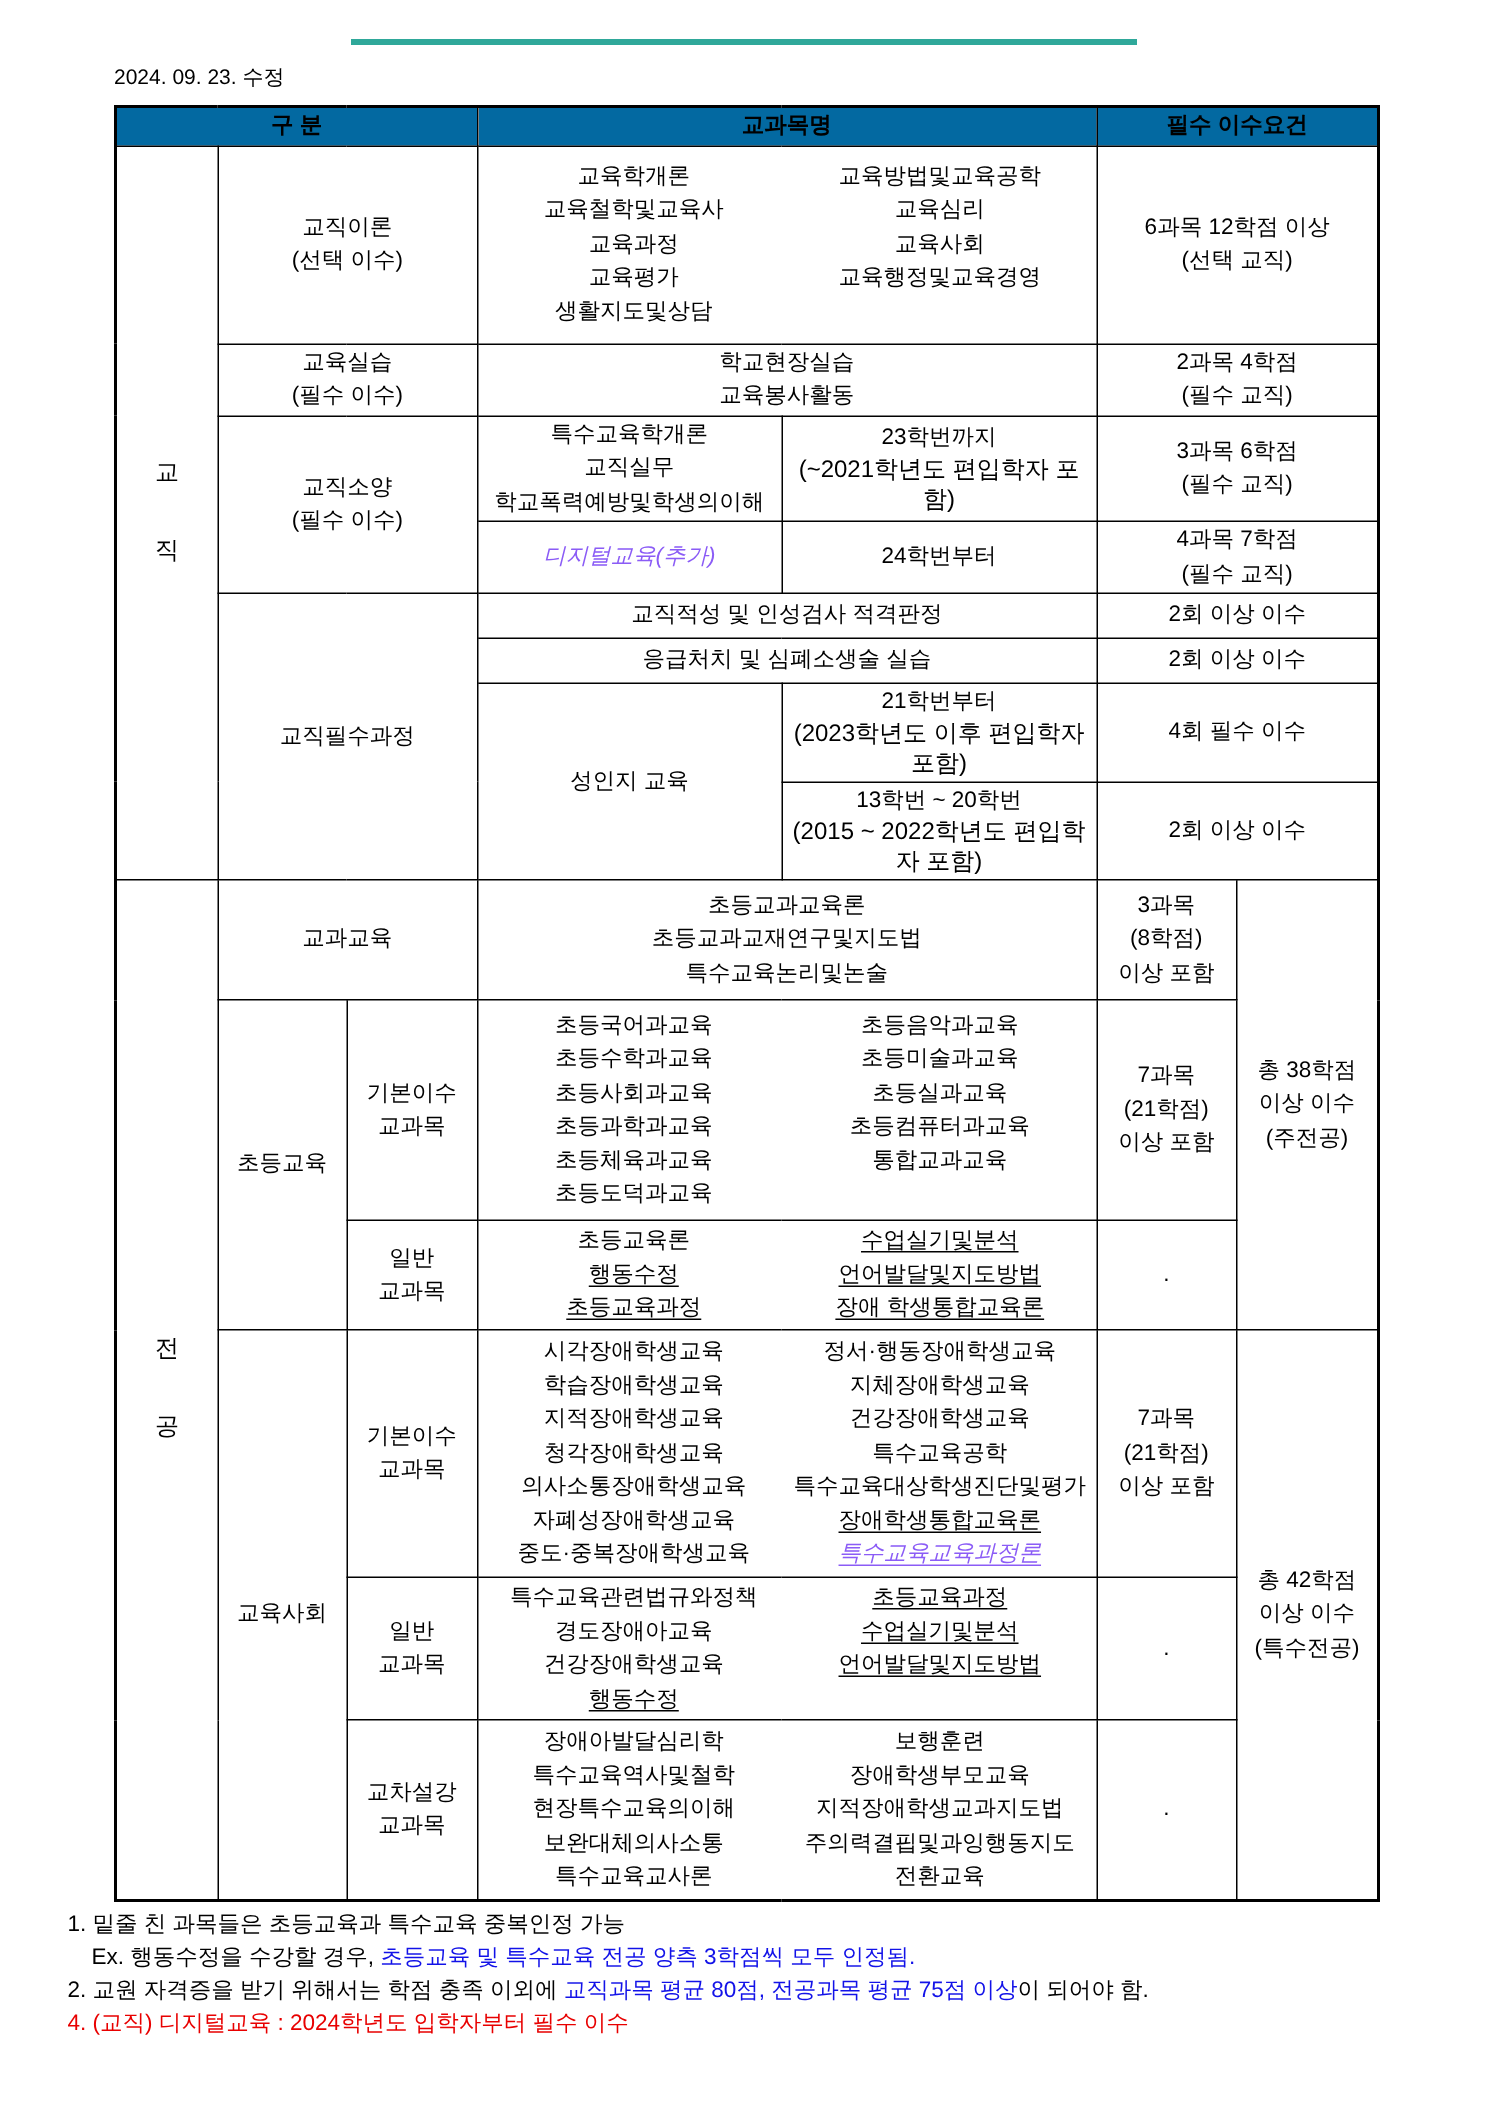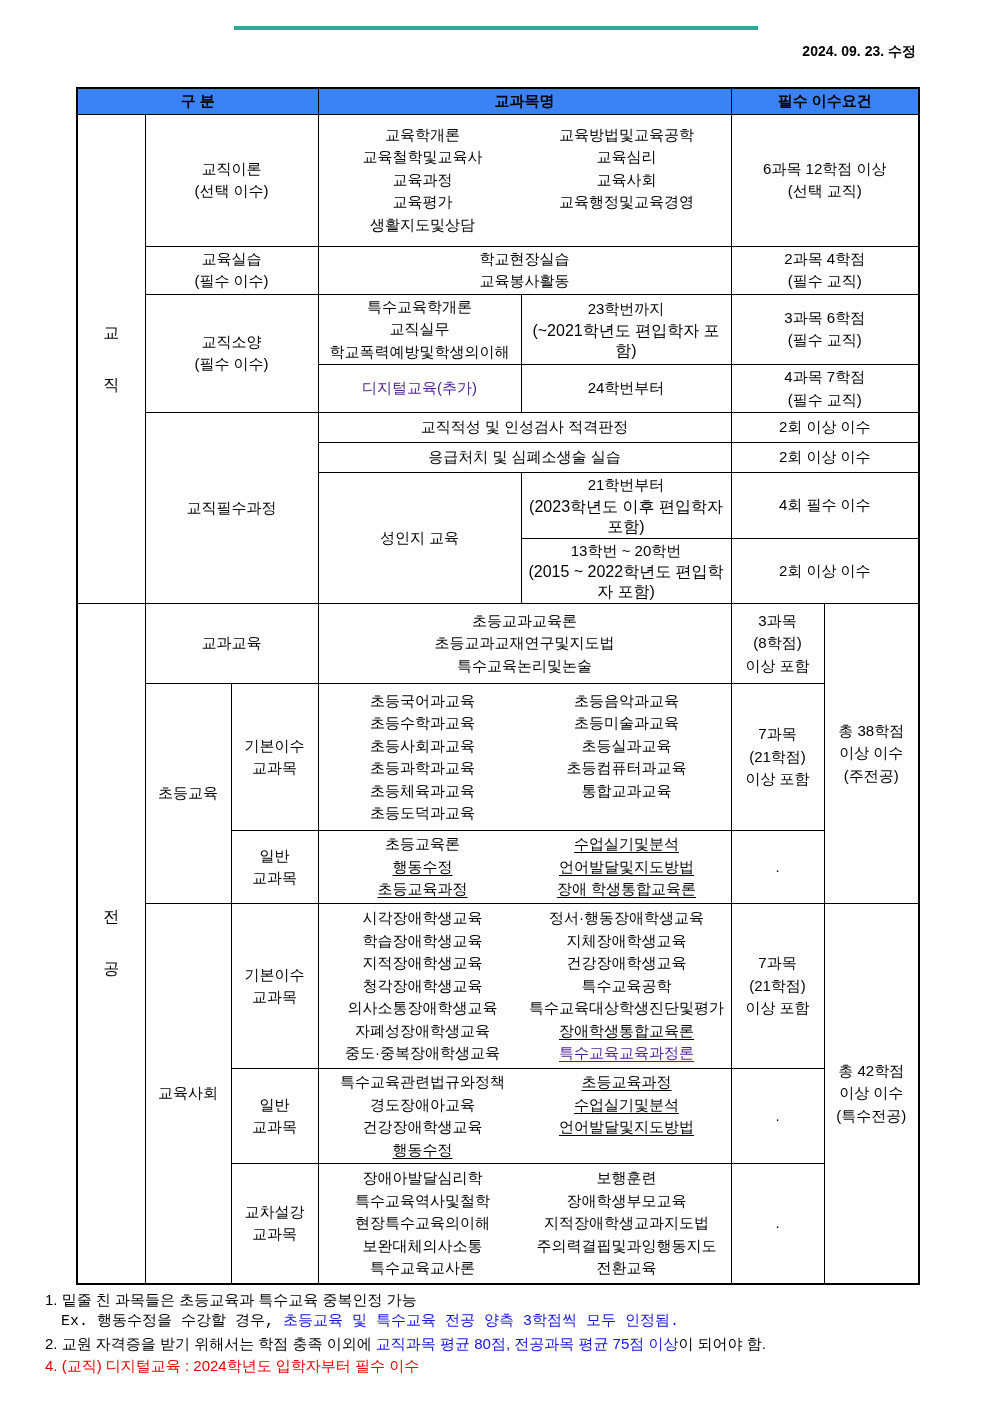--- a/index.html
+++ b/index.html
@@ -7,36 +7,36 @@
   body {
     width: 992px; height: 1403px;
     background: #ffffff;
     font-family: "Liberation Sans", "DejaVu Sans", sans-serif;
     color: #000;
   }
   .title-wrap { width: 524px; margin: 26px auto 0; text-align: center; }
   .tline { height: 2px; background: #2FA89A; }
   .doc-title { font-size: 21px; font-weight: bold; margin: 11px 0; letter-spacing: 0.5px; }
   .container { width: 842px; margin-left: 76px; }
-  .revised { text-align: right; font-size: 14px; margin: 13px 2px 26px 0; font-weight: bold; }
+  .revised { font-size: 14px; margin: 13px 2px 9px 0; }
 
   table { border-collapse: collapse; border: 2px solid #000; table-layout: fixed; width: 842px; }
   td { border: 1px solid #000; text-align: center; vertical-align: middle; font-size: 15px; padding: 1px 2px; line-height: 1.5; overflow: hidden; }
-  tr.hd td { background: #3b82f6; font-weight: bold; font-size: 15px; }
+  tr.hd td { background: #0369a1; font-weight: bold; font-size: 15px; }
   .pre { white-space: pre-line; }
   .cols2 { display: flex; width: 100%; text-align: center; }
   .cols2 > div { flex: 1; }
   .sm { font-size: 16px; line-height: 1.25; }
   .u { text-decoration: underline; text-underline-offset: 3px; }
-  .redtx { color: #4c1d95; }
+  .redtx { color: #8b5cf6; font-style: italic; }
   .vlabel div { font-size: 16px; }
   .vgap2 { display:flex; flex-direction:column; align-items:center; gap:28px; }
 
   .footnotes { margin: 4px 0 0 45px; font-size: 15px; line-height: 1.48; }
-  .footnotes .ex { margin-left: 16px; font-family: Liberation Mono, monospace; }
+  .footnotes .ex { margin-left: 16px; }
   .blue { color: #1212e8; }
   .fred { color: #e80000; }
 </style>
 </head>
 <body>
 
 <div class="title-wrap">
   <div class="tline"></div>
   <div class="tline"></div>
 </div>

